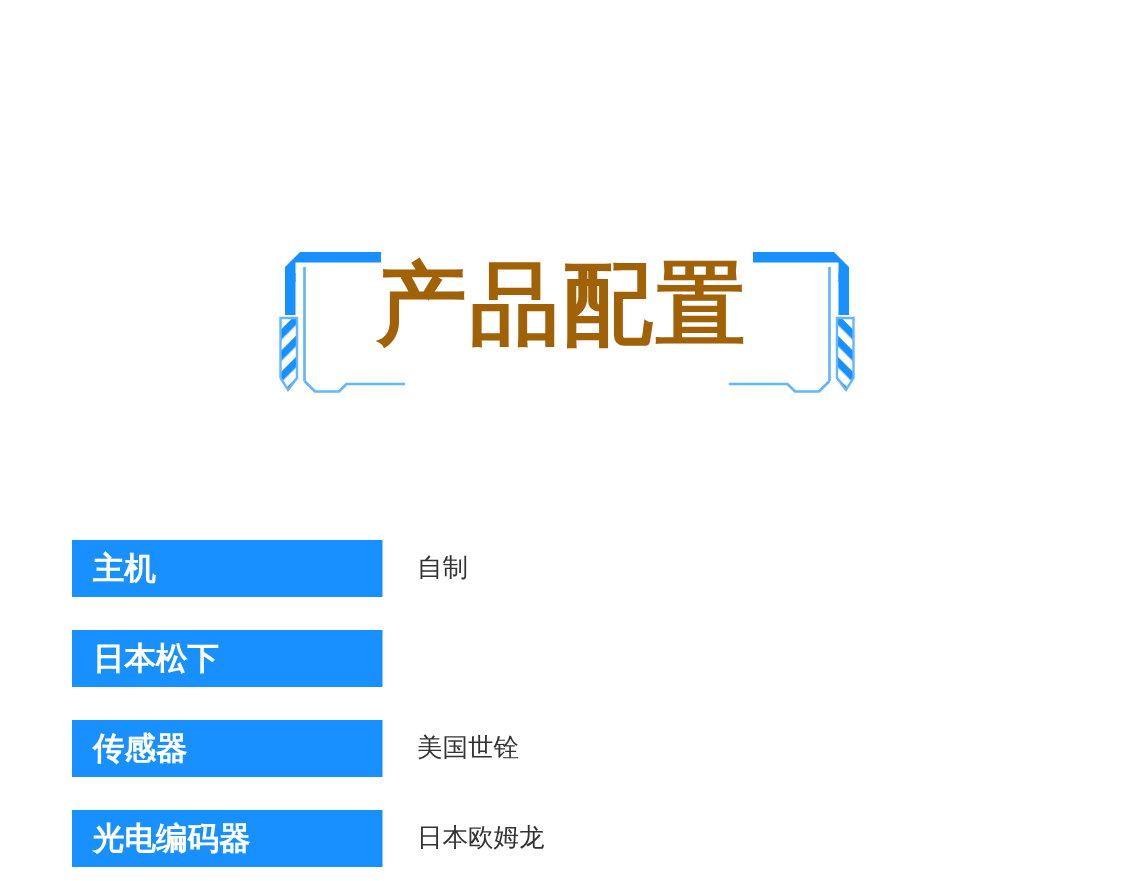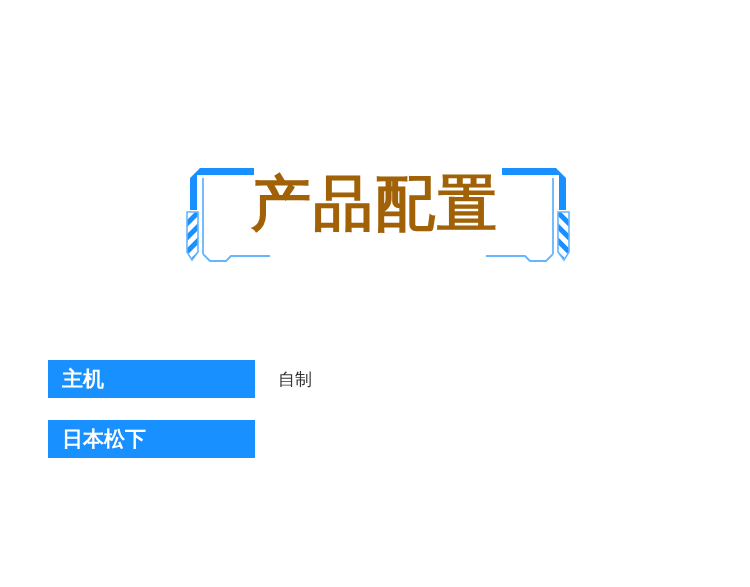--- a/index.html
+++ b/index.html
@@ -136,15 +136,23 @@
 
   <div class="spec-row">
     <div class="spec-label">主机</div>
     <div class="spec-value">自制</div>
   </div>
 
   <div class="spec-row">
     <div class="spec-label">日本松下</div>
   </div>
 
+  <div class="spec-row">
+    <div class="spec-label">传感器</div>
+    <div class="spec-value">美国世铨</div>
+  </div>
 
+  <div class="spec-row">
+    <div class="spec-label">光电编码器</div>
+    <div class="spec-value">日本欧姆龙</div>
+  </div>
 
 </div>
 
 </body></html>

